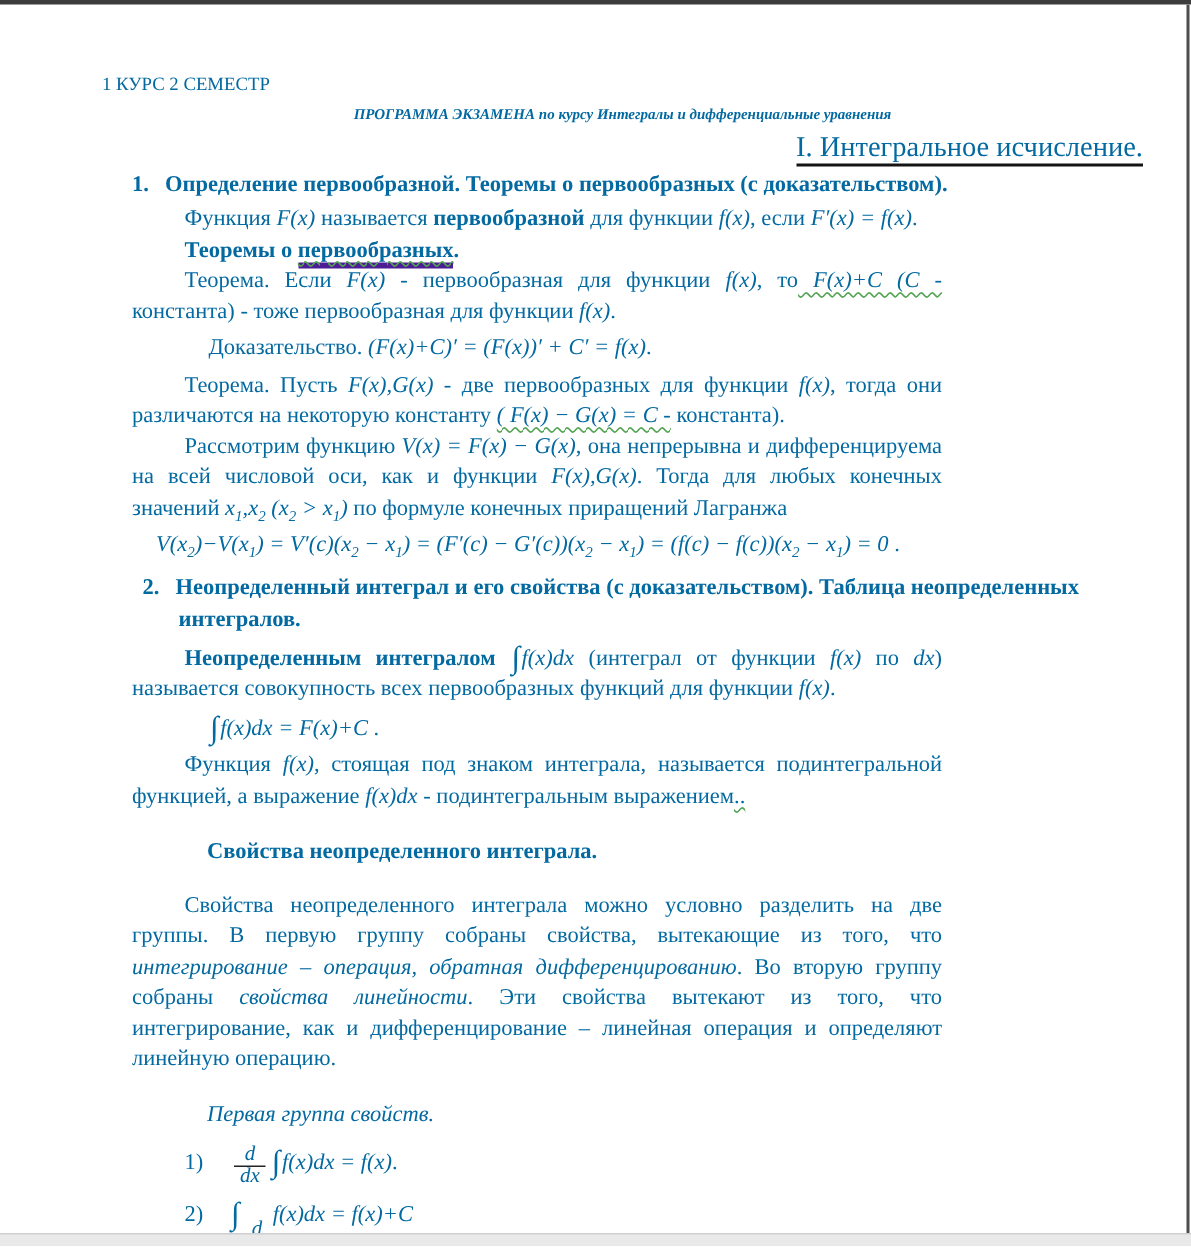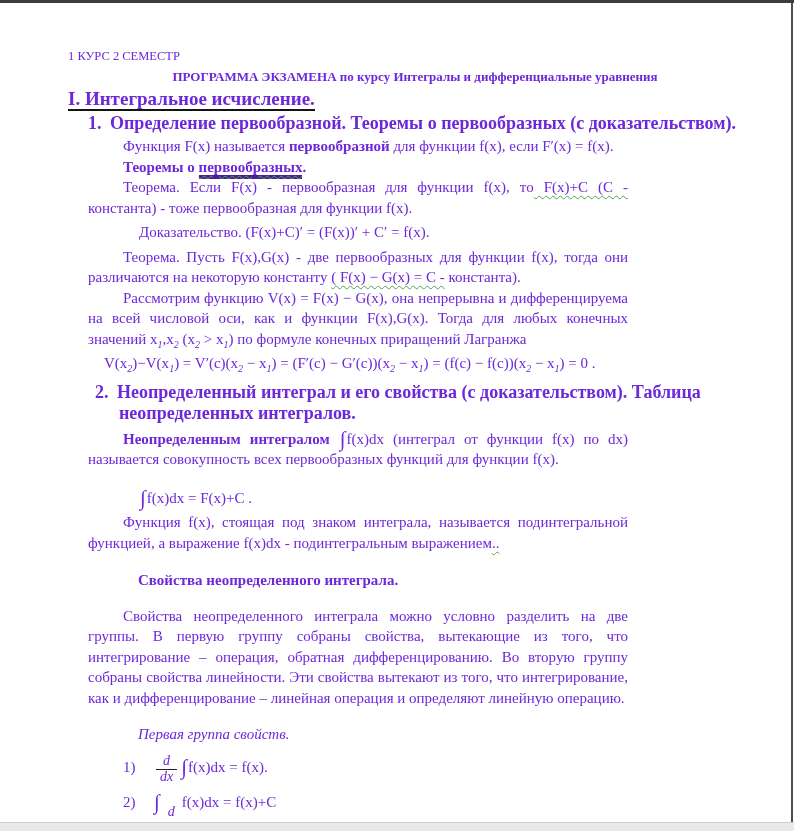--- a/index.html
+++ b/index.html
@@ -2,49 +2,49 @@
 <html lang="ru"><head>
 <meta charset="utf-8">
 <style>
   html,body{margin:0;padding:0;background:#fff;}
   .page{
     position:relative;
     width:794px;height:831px;
     background:#ffffff;
     overflow:hidden;
     font-family:"Liberation Serif","DejaVu Serif",serif;
-    color:#6d28d9;
+    color:#0369a1;
     box-sizing:border-box;
     border-top:3px solid #3c3c3c;
   }
   .right-edge{position:absolute;top:0;right:1px;width:2px;height:822px;background:#4d4d4d;}
   .bottom-strip{position:absolute;bottom:0;left:0;width:100%;height:9px;background:#e9e9e9;border-top:1px solid #cfcfcf;box-sizing:border-box;}
   .content{position:absolute;top:46px;left:68px;width:694px;font-size:15px;line-height:20.5px;}
 
   .hdr{font-size:12.5px;line-height:15px;margin:0;}
-  .doc-title{text-align:center;font-weight:bold;font-size:13px;line-height:19px;margin:3px 0 0 0;}
-  .section-title{text-align:left;font-weight:bold;font-size:19px;line-height:23px;margin:1px 0 3px 0;}
+  .doc-title{text-align:center;font-weight:bold;font-style:italic;font-size:10px;line-height:19px;margin:3px 0 0 0;}
+  .section-title{text-align:right;font-weight:normal;font-size:19px;line-height:23px;margin:1px 0 3px 0;}
   .section-title span{border-bottom:2px solid #141414;padding-bottom:0px;}
 
-  .item{font-weight:bold;font-size:18px;line-height:21px;margin:3px 0 2px 20px;padding-left:24px;text-indent:-24px;}
+  .item{font-weight:bold;font-size:15px;line-height:21px;margin:3px 0 2px 20px;padding-left:24px;text-indent:-24px;}
   .item .num{display:inline-block;width:22px;text-indent:0;}
 
   .para{width:540px;margin:0 0 0 20px;text-align:justify;text-indent:35px;}
-  .para.sp{margin-top:5px;margin-bottom:18px;}
+  .para.sp{margin-top:5px;margin-bottom:6px;}
   .formula-line{width:540px;margin:4px 0 4px 36px;text-indent:35px;}
   .formula-line.noindent{text-indent:0;}
 
   .sub-head{font-weight:bold;margin:17px 0 15px 70px;}
   .group-head{font-style:italic;margin:16px 0 6px 70px;}
 
   .flist{margin:2px 0 2px 55px;line-height:32px;white-space:nowrap;}
   .flist .fnum{display:inline-block;width:30px;}
 
   .b{font-weight:bold;}
-  .i{}
+  .i{font-style:italic;}
   .u{border-bottom:4px solid #4c1d95;}
   .g{text-decoration-line:underline;text-decoration-style:wavy;text-decoration-color:#52a352;text-decoration-thickness:1px;text-underline-offset:3px;}
   .int{font-size:21px;font-style:normal;vertical-align:-2px;line-height:0;padding:0 1px;}
   sub{font-size:10px;font-style:italic;line-height:0;}
   .frac{display:inline-block;text-align:center;vertical-align:-9px;line-height:1.02;font-style:italic;margin:0 3px;font-size:14px;}
   .frac .fn{display:block;padding:0 4px;}
   .frac .fd{display:block;border-top:1px solid #222;padding:0 4px;}
 </style>
 </head>
 <body>

